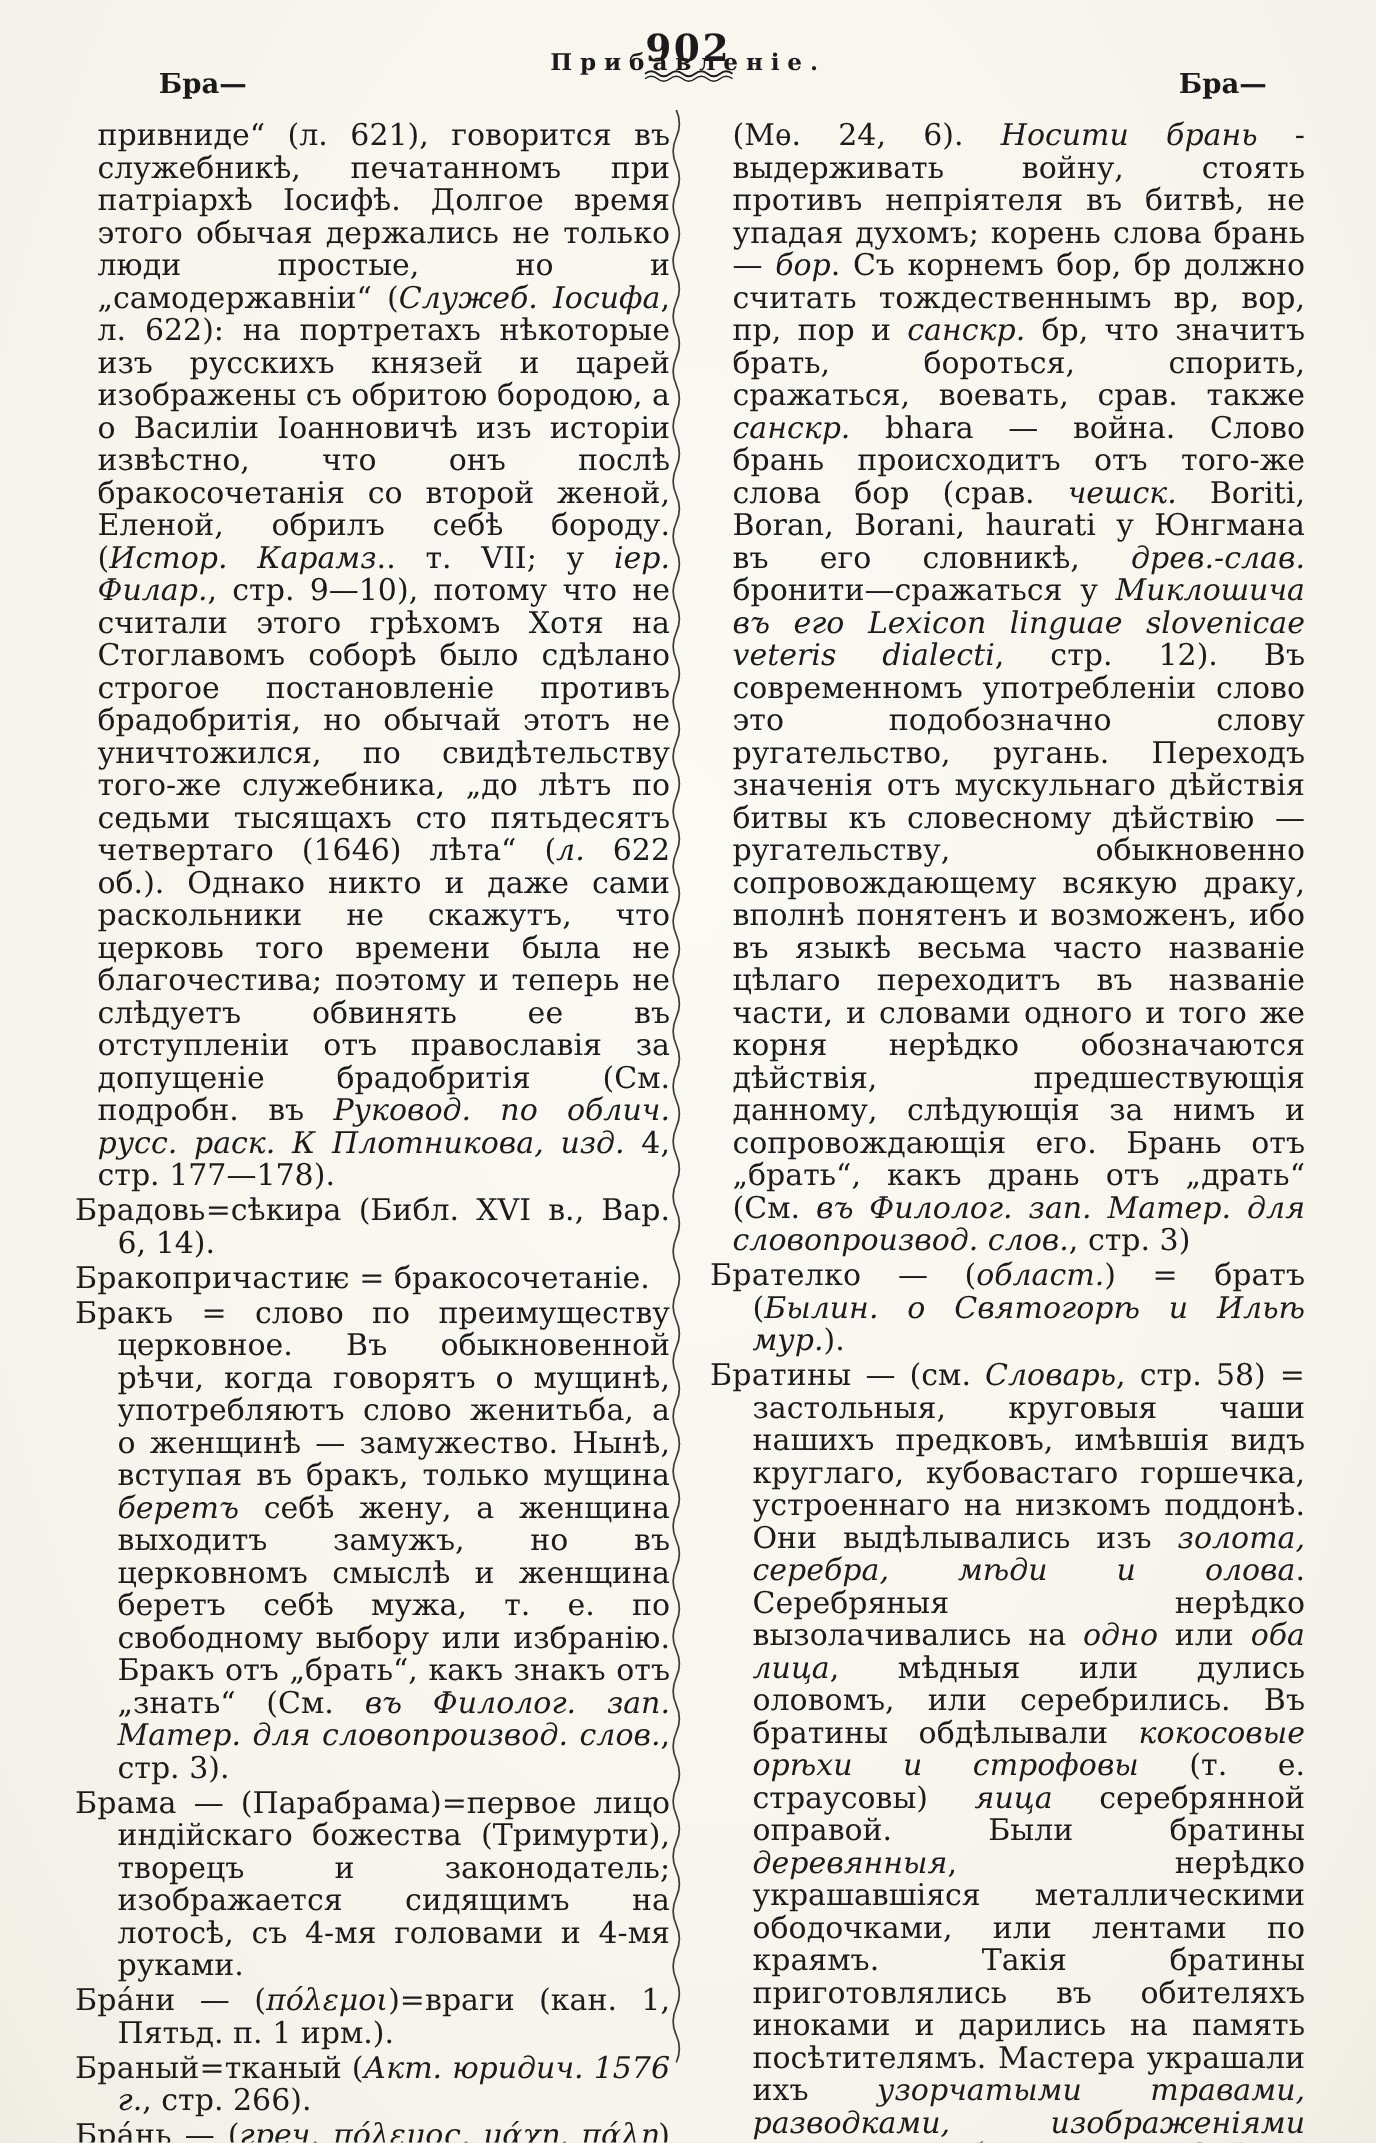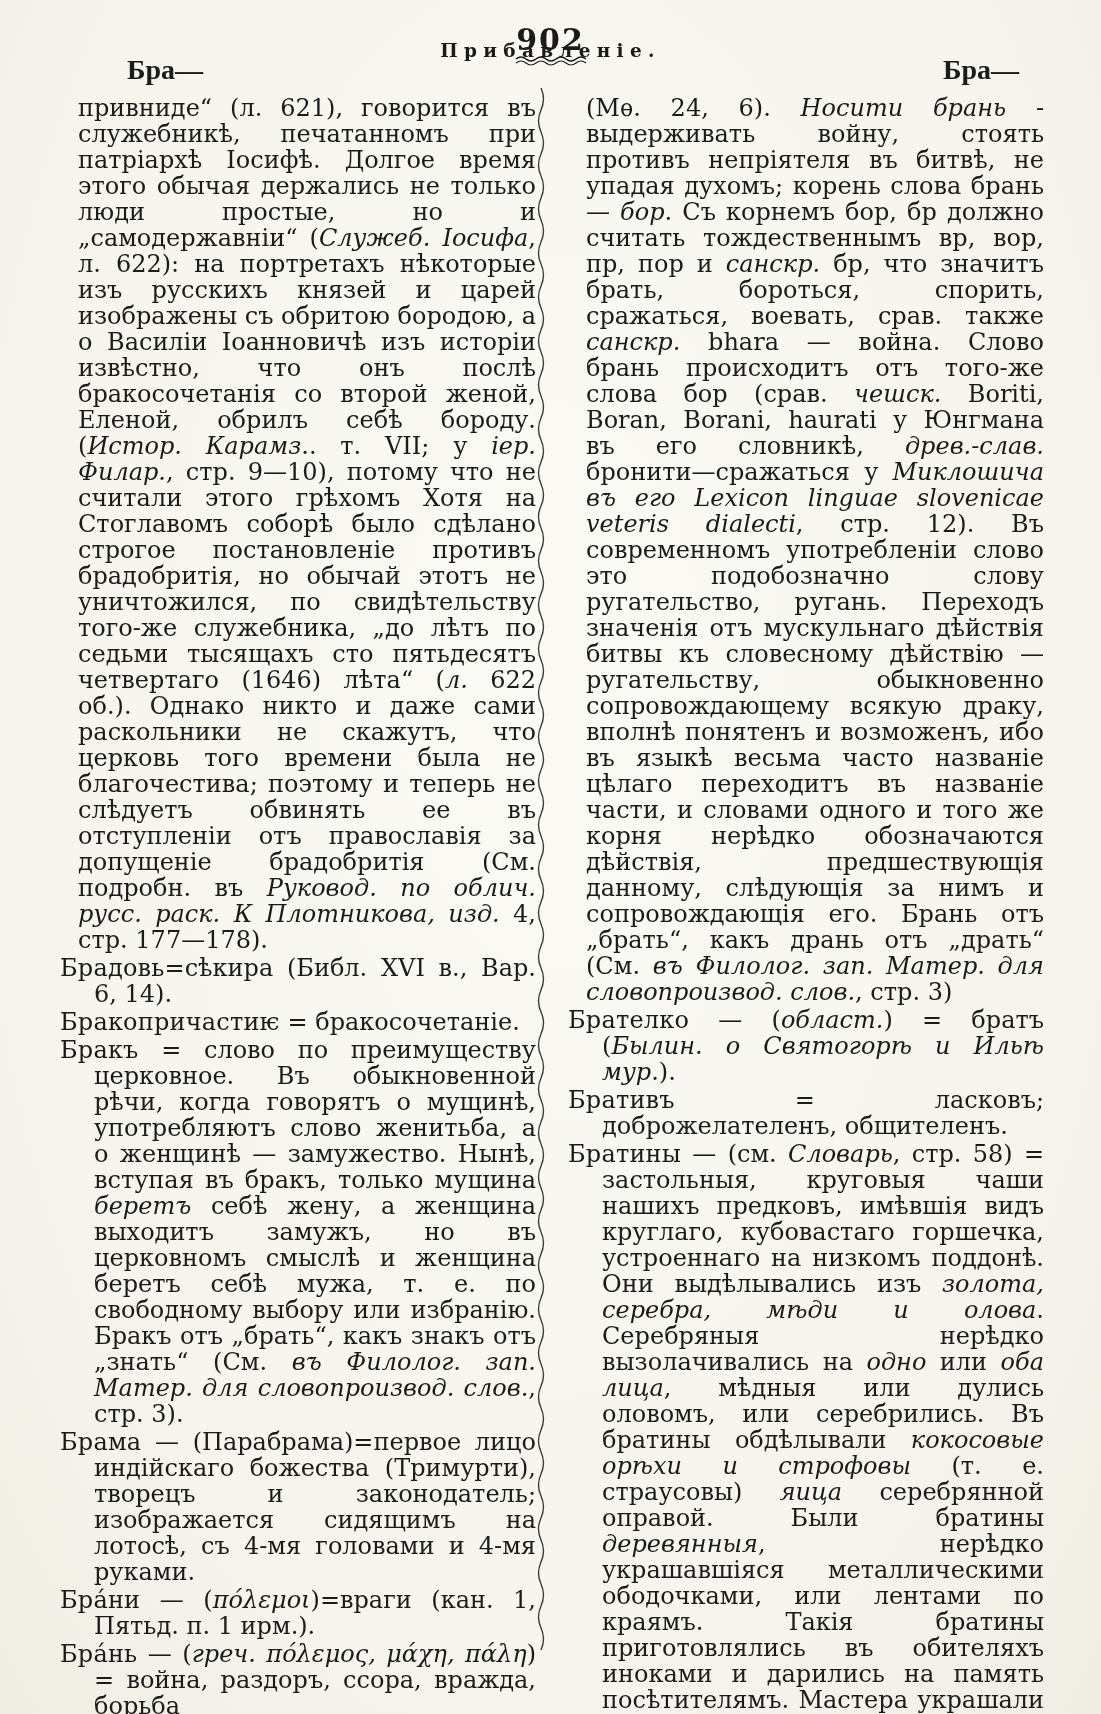--- a/index.html
+++ b/index.html
@@ -18,21 +18,21 @@
   .pagenum-wrap {
     position: absolute; top: 22px; left: 0; width: 100%;
     text-align: center;
   }
   .pagenum {
     font-size: 30px; font-weight: bold; letter-spacing: 2px;
   }
   .squiggle { display: block; margin: -2px auto 0 auto; }
   .running-head {
     position: absolute; top: 54px;
-    font-size: 28px; font-weight: bold; font-family: Liberation Serif, serif;
+    font-size: 22px; font-weight: bold;
   }
   .rh-left { left: 127px; }
   .rh-right { left: 943px; }
   .section-title {
     position: absolute; top: 40px; left: 0; width: 100%;
     text-align: center;
     font-size: 18.5px; font-weight: bold; letter-spacing: 0.34em;
   }
   .columns {
     position: absolute; top: 95px; left: 60px;
@@ -77,23 +77,23 @@
   </svg>
 
   <div class="columns">
     <div class="column">
         <p class="cont">привниде“ (л. 621), говорится въ служебникѣ, печатанномъ при патріархѣ Іосифѣ. Долгое время этого обычая держались не только люди простые, но и „самодержавніи“ (<i>Служеб. Іосифа</i>, л. 622): на портретахъ нѣкоторые изъ русскихъ князей и царей изображены съ обритою бородою, а о Василіи Іоанновичѣ изъ исторіи извѣстно, что онъ послѣ бракосочетанія со второй женой, Еленой, обрилъ себѣ бороду. (<i>Истор. Карамз</i>.. т. VII; у <i>іер. Филар.</i>, стр. 9—10), потому что не считали этого грѣхомъ Хотя на Стоглавомъ соборѣ было сдѣлано строгое постановленіе противъ брадобритія, но обычай этотъ не уничтожился, по свидѣтельству того-же служебника, „до лѣтъ по седьми тысящахъ сто пятьдесятъ четвертаго (1646) лѣта“ (<i>л.</i> 622 об.). Однако никто и даже сами раскольники не скажутъ, что церковь того времени была не благочестива; поэтому и теперь не слѣдуетъ обвинять ее въ отступленіи отъ православія за допущеніе брадобритія (См. подробн. въ <i>Руковод. по облич. русс. раск. К Плотникова, изд.</i> 4, стр. 177—178).</p>
         <p class="entry"><b class="headword">Брадовь</b>=сѣкира (Библ. XVI в., Вар. 6, 14).</p>
         <p class="entry"><b class="headword">Бракопричастиѥ</b> = бракосочетаніе.</p>
         <p class="entry"><b class="headword">Бракъ</b> = слово по преимуществу церковное. Въ обыкновенной рѣчи, когда говорятъ о мущинѣ, употребляютъ слово женитьба, а о женщинѣ — замужество. Нынѣ, вступая въ бракъ, только мущина <i>беретъ</i> себѣ жену, а женщина выходитъ замужъ, но въ церковномъ смыслѣ и женщина беретъ себѣ мужа, т. е. по свободному выбору или избранію. Бракъ отъ „брать“, какъ знакъ отъ „знать“ (См. <i>въ Филолог. зап. Матер. для словопроизвод. слов.</i>, стр. 3).</p>
         <p class="entry"><b class="headword">Брама</b> — (Парабрама)=первое лицо индійскаго божества (Тримурти), творецъ и законодатель; изображается сидящимъ на лотосѣ, съ 4-мя головами и 4-мя руками.</p>
         <p class="entry"><b class="headword">Бра́ни</b> — (<i>πόλεμοι</i>)=враги (кан. 1, Пятьд. п. 1 ирм.).</p>
+        <p class="entry"><b class="headword">Браный</b>=тканый (<i>Акт. юридич. 1576 г.</i>, стр. 266).</p>
         <p class="entry"><b class="headword">Бра́нь</b> — (<i>греч. πόλεμος, μάχη, πάλη</i>) = война, раздоръ, ссора, вражда, борьба</p>
       </div>
     <div class="column">
         <p class="cont">(Мѳ. 24, 6). <i>Носити брань</i> - выдерживать войну, стоять противъ непріятеля въ битвѣ, не упадая духомъ; корень слова брань — <i>бор</i>. Съ корнемъ бор, бр должно считать тождественнымъ вр, вор, пр, пор и <i>санскр.</i> бр, что значитъ брать, бороться, спорить, сражаться, воевать, срав. также <i>санскр.</i> bhara — война. Слово брань происходитъ отъ того-же слова бор (срав. <i>чешск.</i> Boriti, Boran, Borani, haurati у Юнгмана въ его словникѣ, <i>древ.-слав.</i> бронити—сражаться у <i>Миклошича въ его Lexicon linguae slovenicae veteris dialecti</i>, стр. 12). Въ современномъ употребленіи слово это подобозначно слову ругательство, ругань. Переходъ значенія отъ мускульнаго дѣйствія битвы къ словесному дѣйствію — ругательству, обыкновенно сопровождающему всякую драку, вполнѣ понятенъ и возможенъ, ибо въ языкѣ весьма часто названіе цѣлаго переходитъ въ названіе части, и словами одного и того же корня нерѣдко обозначаются дѣйствія, предшествующія данному, слѣдующія за нимъ и сопровождающія его. Брань отъ „брать“, какъ дрань отъ „драть“ (См. <i>въ Филолог. зап. Матер. для словопроизвод. слов.</i>, стр. 3)</p>
         <p class="entry"><b class="headword">Брателко</b> — (<i>област.</i>) = братъ (<i>Былин. о Святогорѣ и Ильѣ мур.</i>).</p>
-        <p class="entry"><b class="headword">Бративъ</b> = ласковъ; доброжелателенъ, общителенъ.</p>
         <p class="entry"><b class="headword">Братины</b> — (см. <i>Словарь</i>, стр. 58) = застольныя, круговыя чаши нашихъ предковъ, имѣвшія видъ круглаго, кубовастаго горшечка, устроеннаго на низкомъ поддонѣ. Они выдѣлывались изъ <i>золота, серебра, мѣди и олова</i>. Серебряныя нерѣдко вызолачивались на <i>одно</i> или <i>оба лица</i>, мѣдныя или дулись оловомъ, или серебрились. Въ братины обдѣлывали <i>кокосовые орѣхи и строфовы</i> (т. е. страусовы) <i>яица</i> серебрянной оправой. Были братины <i>деревянныя</i>, нерѣдко украшавшіяся металлическими ободочками, или лентами по краямъ. Такія братины приготовлялись въ обителяхъ иноками и дарились на память посѣтителямъ. Мастера украшали ихъ <i>узорчатыми травами, разводками, изображеніями святыхъ, обликами людей и личинами звѣрей и птицъ</i>. Каждая часть братины называлась своимъ именемъ Таковы: <i>кубъ</i> или <i>чаша</i>, составлявшая середину братины, <i>вѣнчикъ</i>, или ободокъ, наложенный снаружи на верхній край куба; <i>поддонокъ</i>, особенная нижняя, круглая</p>
       </div>
   </div>
 
 </div>
 
 </body></html>

